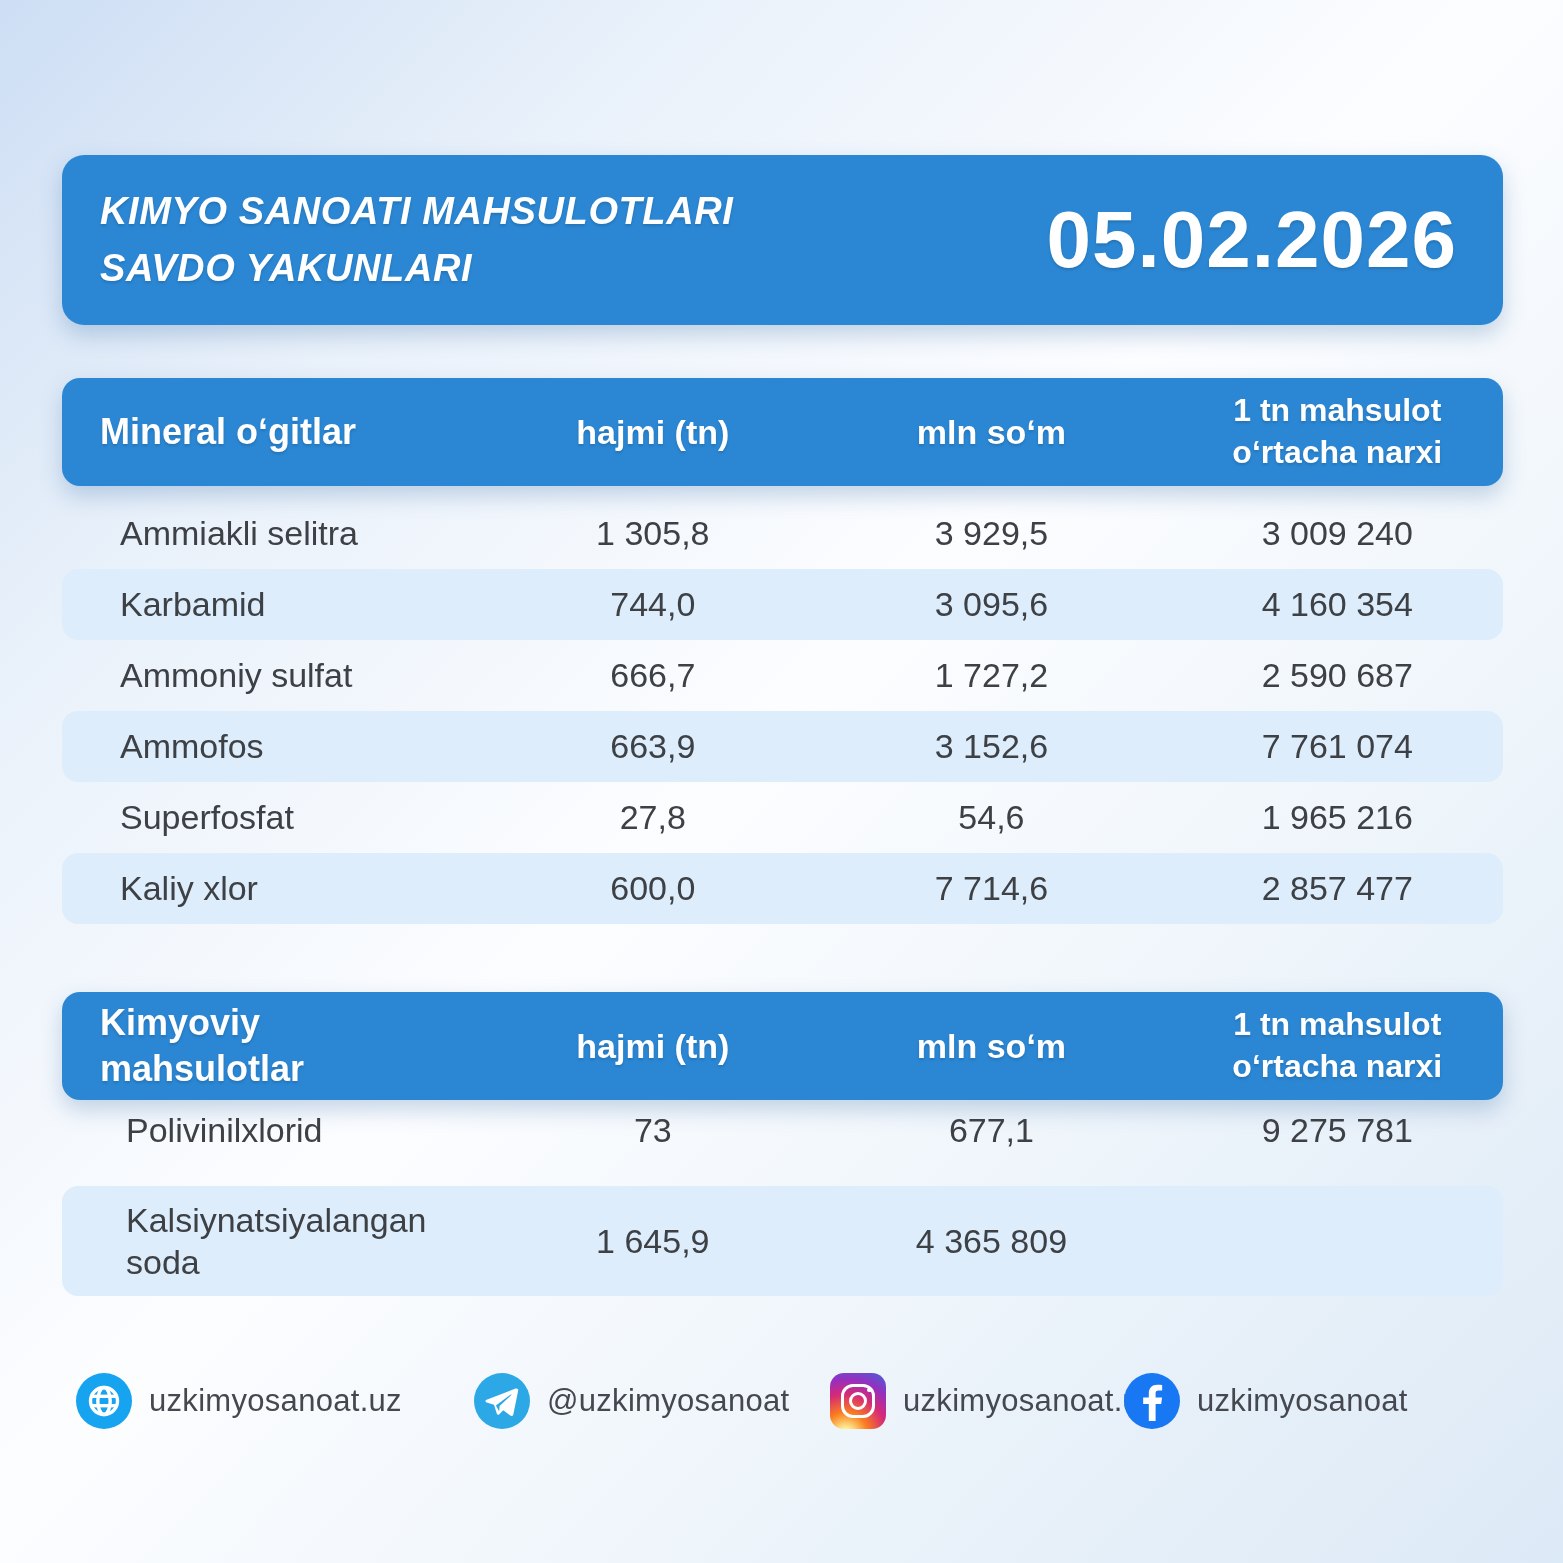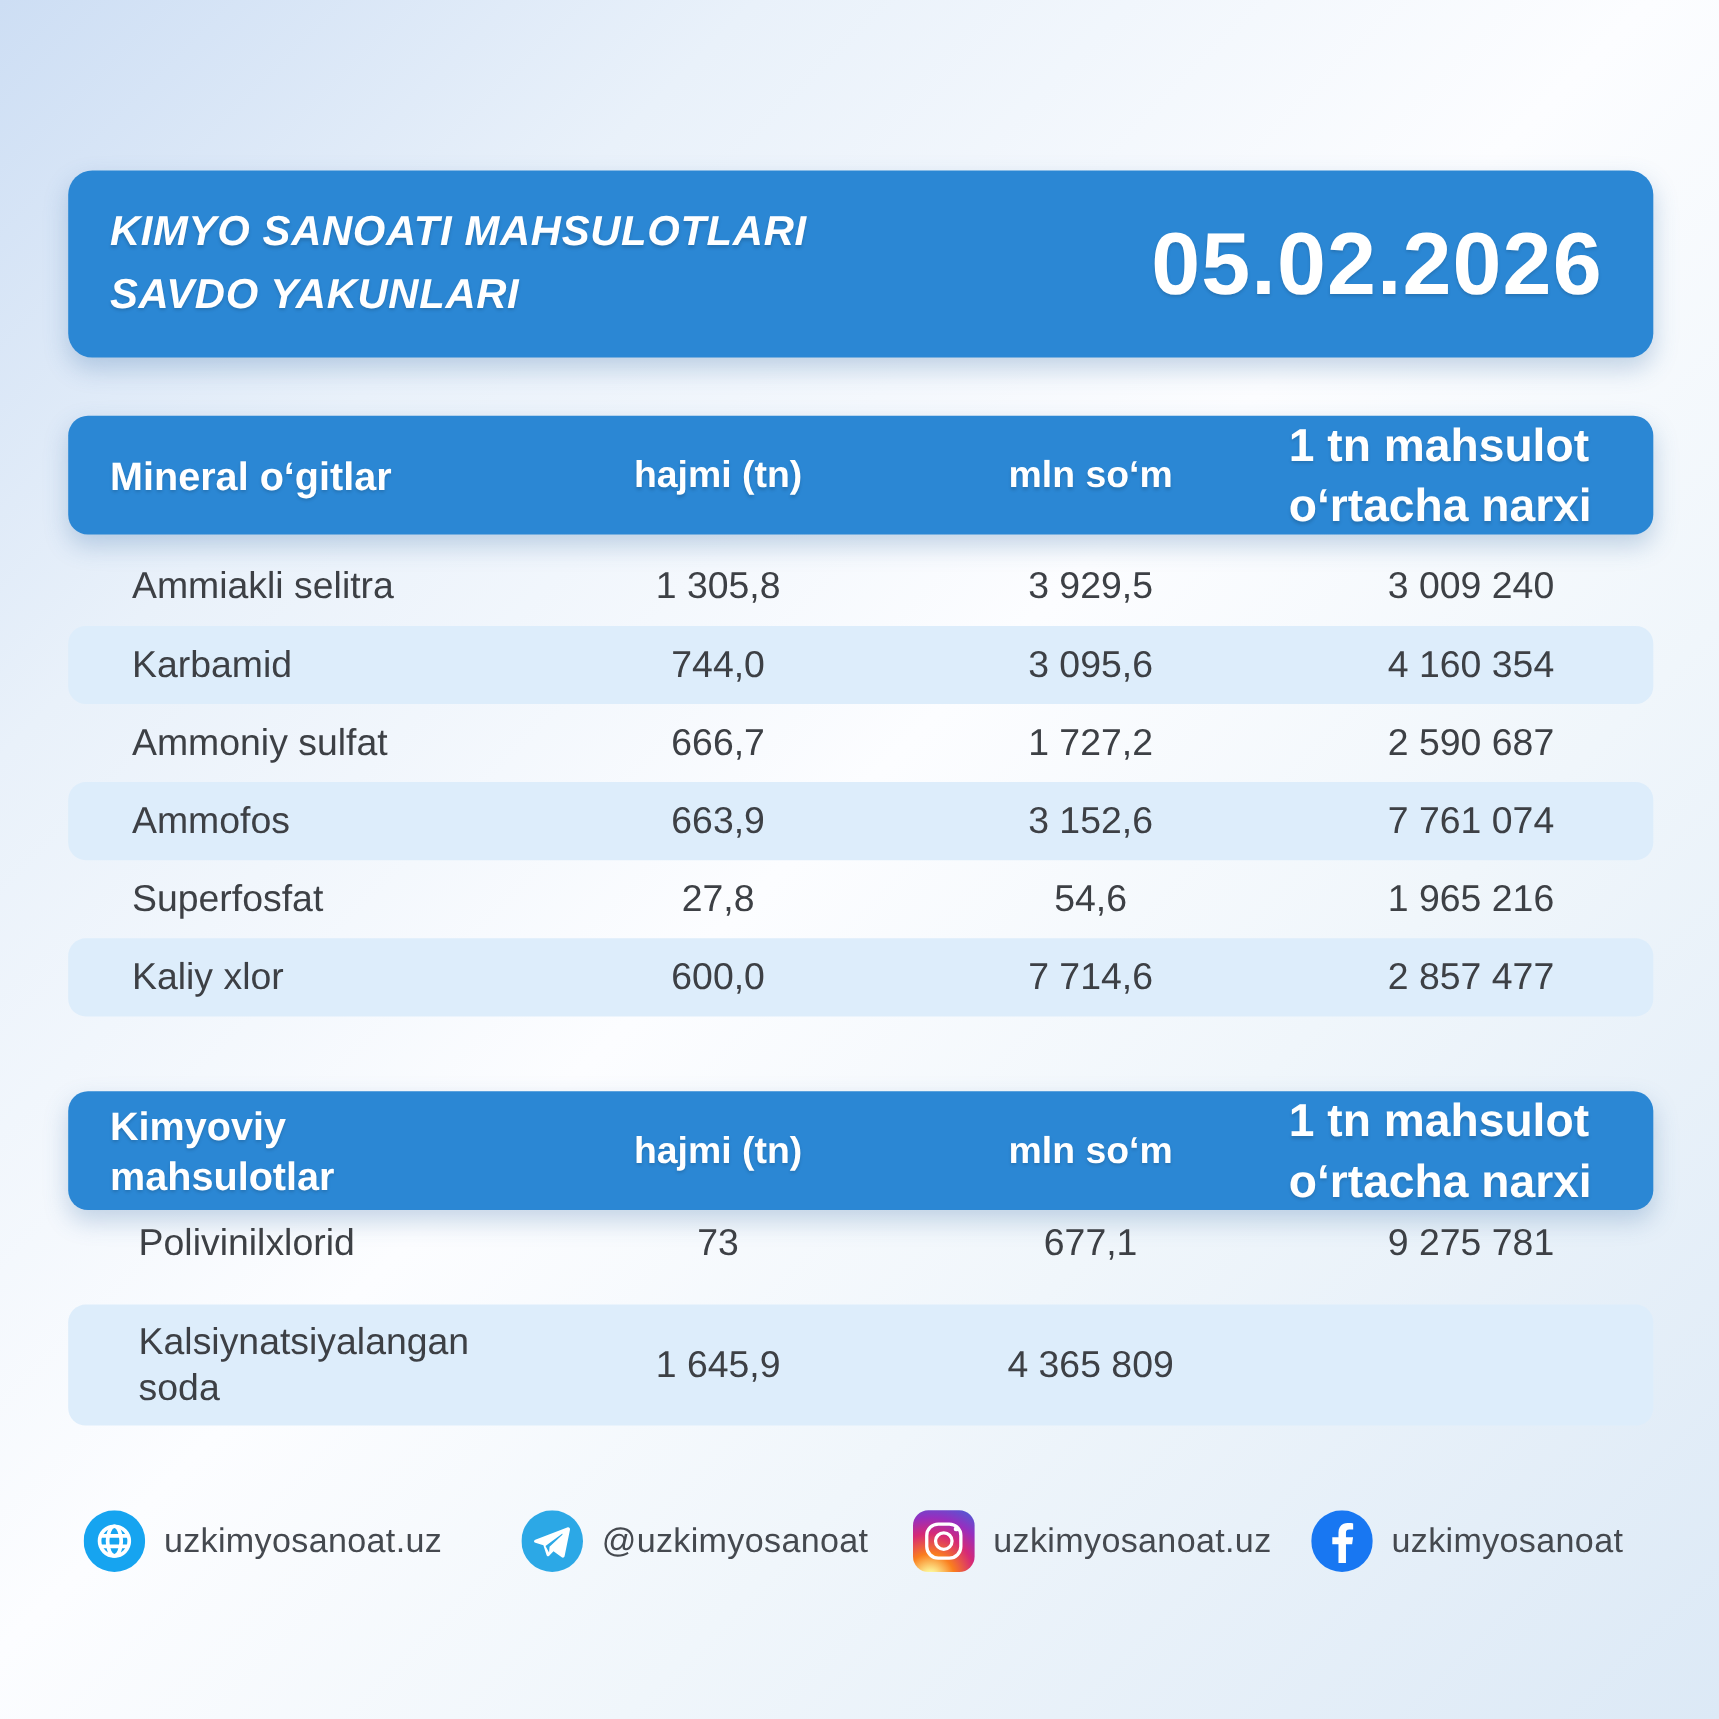--- a/index.html
+++ b/index.html
@@ -30,42 +30,42 @@
   
   .thead{
     height:108px;border-radius:18px;display:grid;
     grid-template-columns:30% 22% 25% 23%;align-items:center;font-weight:700;margin-top:28px;
   }
   .thead1{top:350px}
   .thead2{top:964px}
   .thead .c1{font-size:36px;padding-left:38px;line-height:1.28;text-shadow:0 2px 3px rgba(0,0,0,.15)}
   .thead .c1 span{display:inline-block;max-width:300px}
   .thead .c2,.thead .c3{font-size:34px;text-align:center;text-shadow:0 2px 3px rgba(0,0,0,.15)}
-  .thead .c4{font-size:42px;text-align:left;line-height:1.3;text-shadow:0 2px 3px rgba(0,0,0,.15)}
+  .thead .c4{font-size:32px;text-align:center;line-height:1.3;text-shadow:0 2px 3px rgba(0,0,0,.15)}
   
   .rows{position:absolute;left:62px;width:1441px}
   .rows1{top:498px}
   .rows2{top:1086px}
   .row{
     display:grid;grid-template-columns:30% 22% 25% 23%;align-items:center;
     height:71px;border-radius:16px;font-size:34px;
   }
   .rows2 .row{height:88px}
   .rows2 .row + .row{margin-top:12px;height:110px}
   .row .c1{padding-left:58px;line-height:1.25}
   .rows2 .row .c1{padding-left:64px}
   .row .c1 span{display:inline-block;max-width:380px}
   .row .c2,.row .c3,.row .c4{text-align:center}
   .stripe{background:var(--row-stripe,#ddedfb)}
   
   .footer-item{position:absolute;top:1372px;display:flex;align-items:center;gap:17px;height:58px}
   #footer-item-0{left:76px}
   #footer-item-1{left:474px}
   #footer-item-2{left:830px}
-  #footer-item-3{left:1192px}
+  #footer-item-3{left:1124px}
   .footer-label{font-size:31px;color:#45494f;letter-spacing:.3px}
   .icon-wrap{width:56px;height:56px;flex:0 0 56px}
   
   .ig{
     width:56px;height:56px;border-radius:14px;position:relative;
     background:radial-gradient(circle at 28% 110%,#fdf497 0%,#fdf497 8%,#fa7e1e 30%,#d62976 55%,#962fbf 75%,#4f5bd5 96%);
   }
   .ig::before{content:"";position:absolute;inset:11px;border:3.2px solid #fff;border-radius:12px}
   .ig::after{content:"";position:absolute;inset:19px;border:3.2px solid #fff;border-radius:50%}
   .ig .ig-dot{position:absolute;top:14.5px;right:14.5px;width:4.6px;height:4.6px;background:#fff;border-radius:50%}

